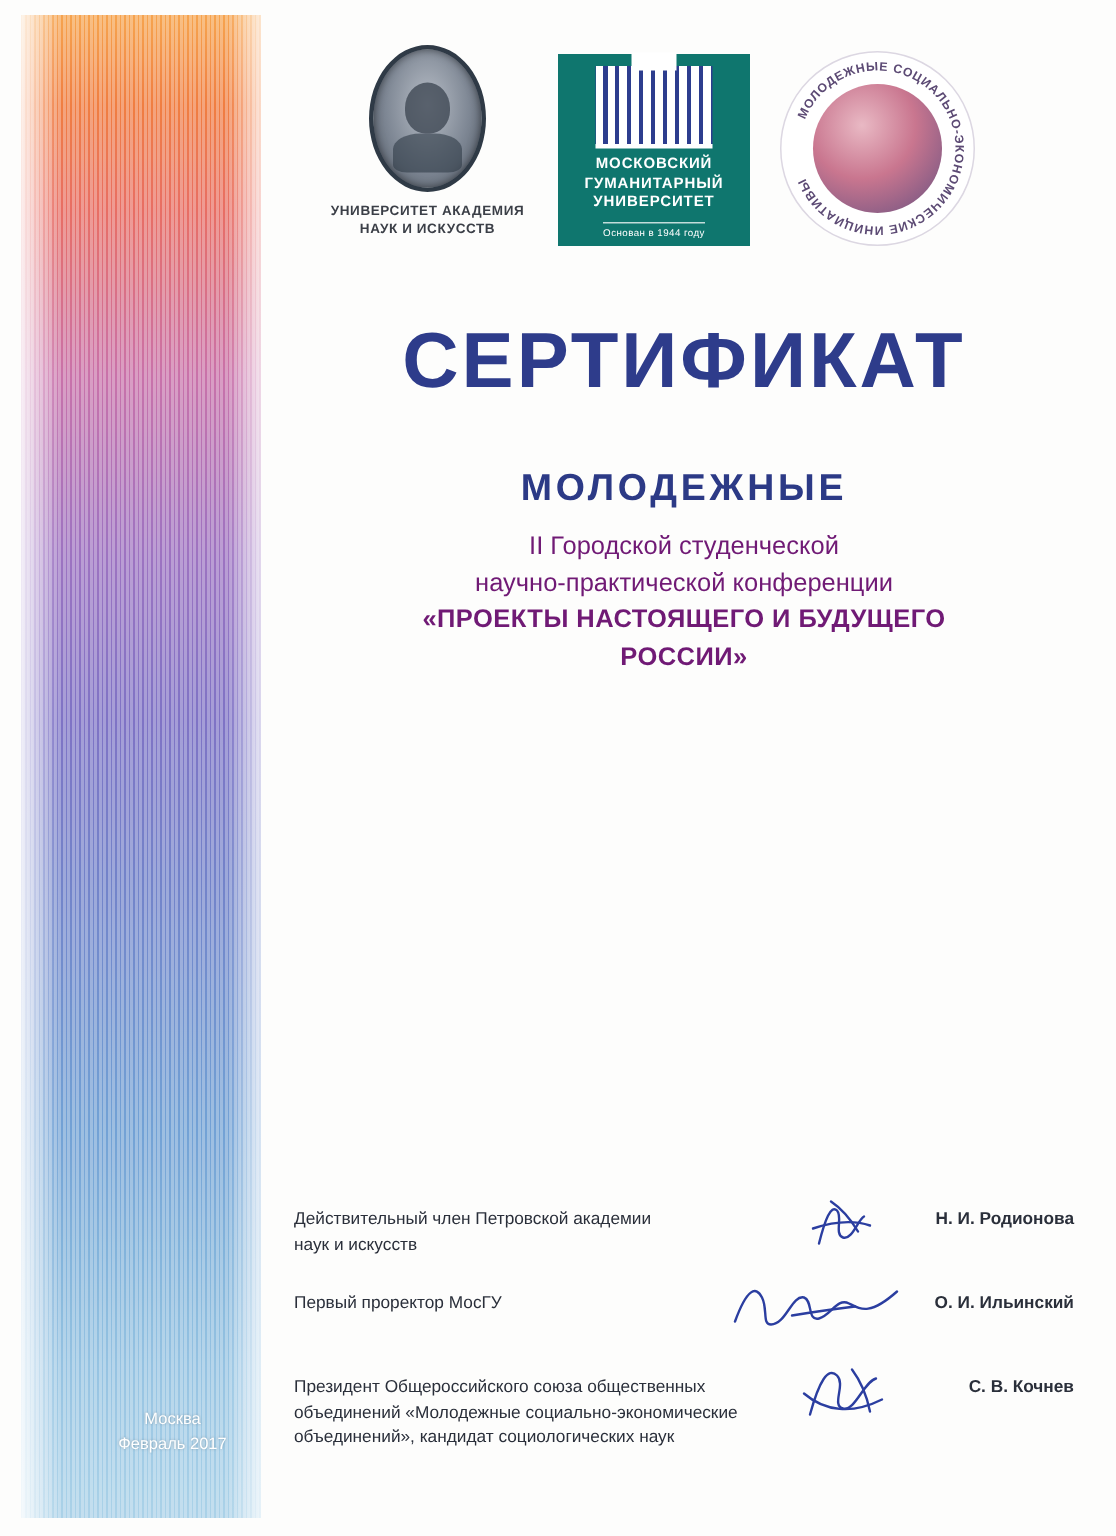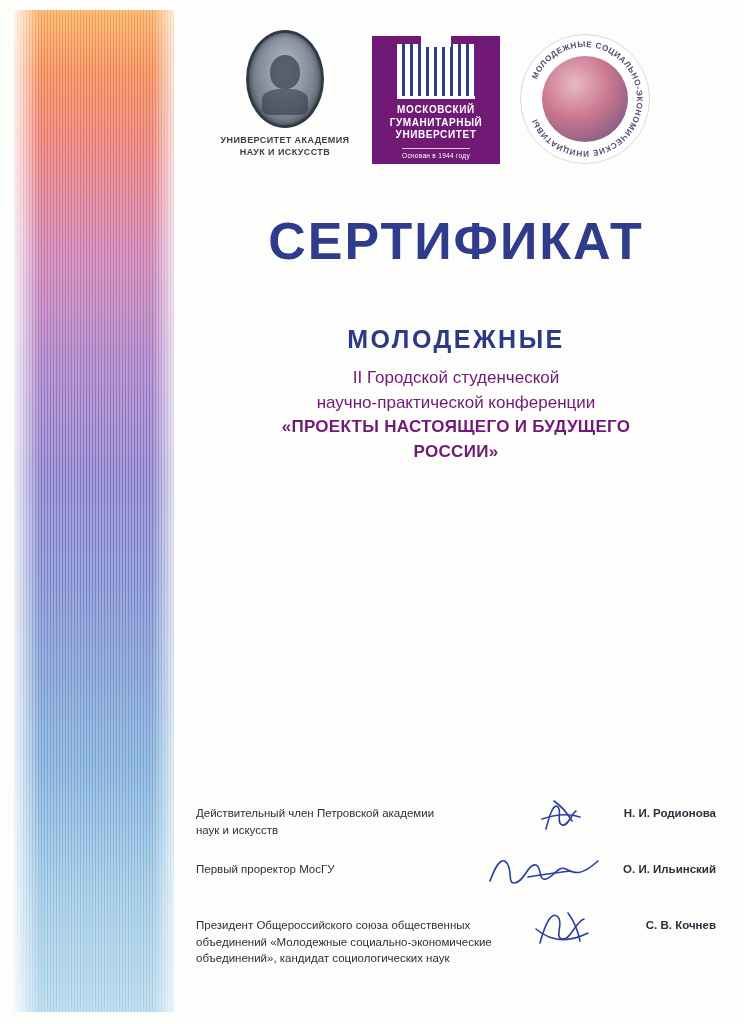--- a/index.html
+++ b/index.html
@@ -127,21 +127,21 @@
     font-weight: bold;
   }
 
   
   .logo-mosgu {
     position: absolute;
     left: 172px;
     top: 8px;
     width: 128px;
     height: 128px;
-    background: #701a75;
+    background: #0f766e;
     color: #ffffff;
     text-align: center;
     padding-top: 8px;
     box-sizing: border-box;
   }
   .mosgu-building {
     width: 78px;
     height: 52px;
     margin: 0 auto 5px auto;
     position: relative;
@@ -222,21 +222,21 @@
     width: 540px;
     text-align: center;
     color: #2f3d8c;
   }
   .title {
     font-size: 52px;
     font-weight: bold;
     letter-spacing: 2px;
     color: #2e3c8b;
     line-height: 1;
-    margin-bottom: 58px;
+    margin-bottom: 44px;
   }
   .subtitle {
     font-size: 25px;
     font-weight: bold;
     letter-spacing: 2.5px;
     color: #2c3a86;
     margin-bottom: 12px;
   }
   .conf-line {
     font-size: 17px;
@@ -406,14 +406,18 @@
           <path d="M56,36 C62,14 68,4 74,10 C80,16 70,30 78,32 C86,34 92,14 100,12"></path>
           <path d="M52,22 C66,34 84,36 104,26"></path>
           <path d="M84,6 C90,14 94,24 96,34"></path>
         </svg>
       </span>
       <span class="sig-name">С. В. Кочнев</span>
     </div>
 
   </div>
 
+  <div class="place">
+    <div>Москва</div>
+    <div>Февраль 2017</div>
+  </div>
 
 </div>
 
 </body></html>

